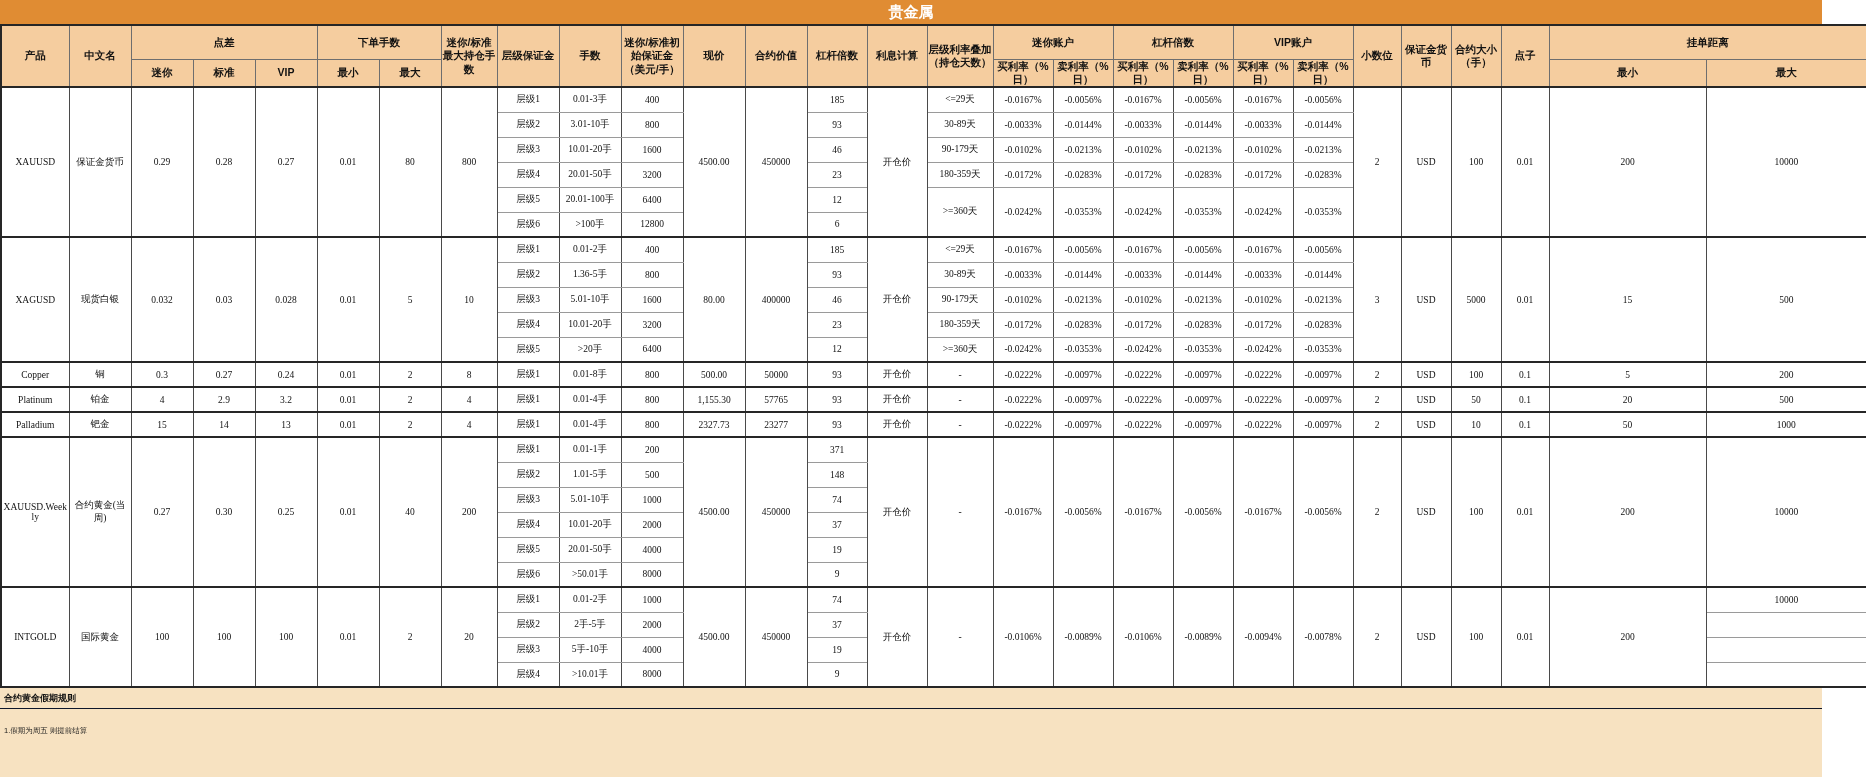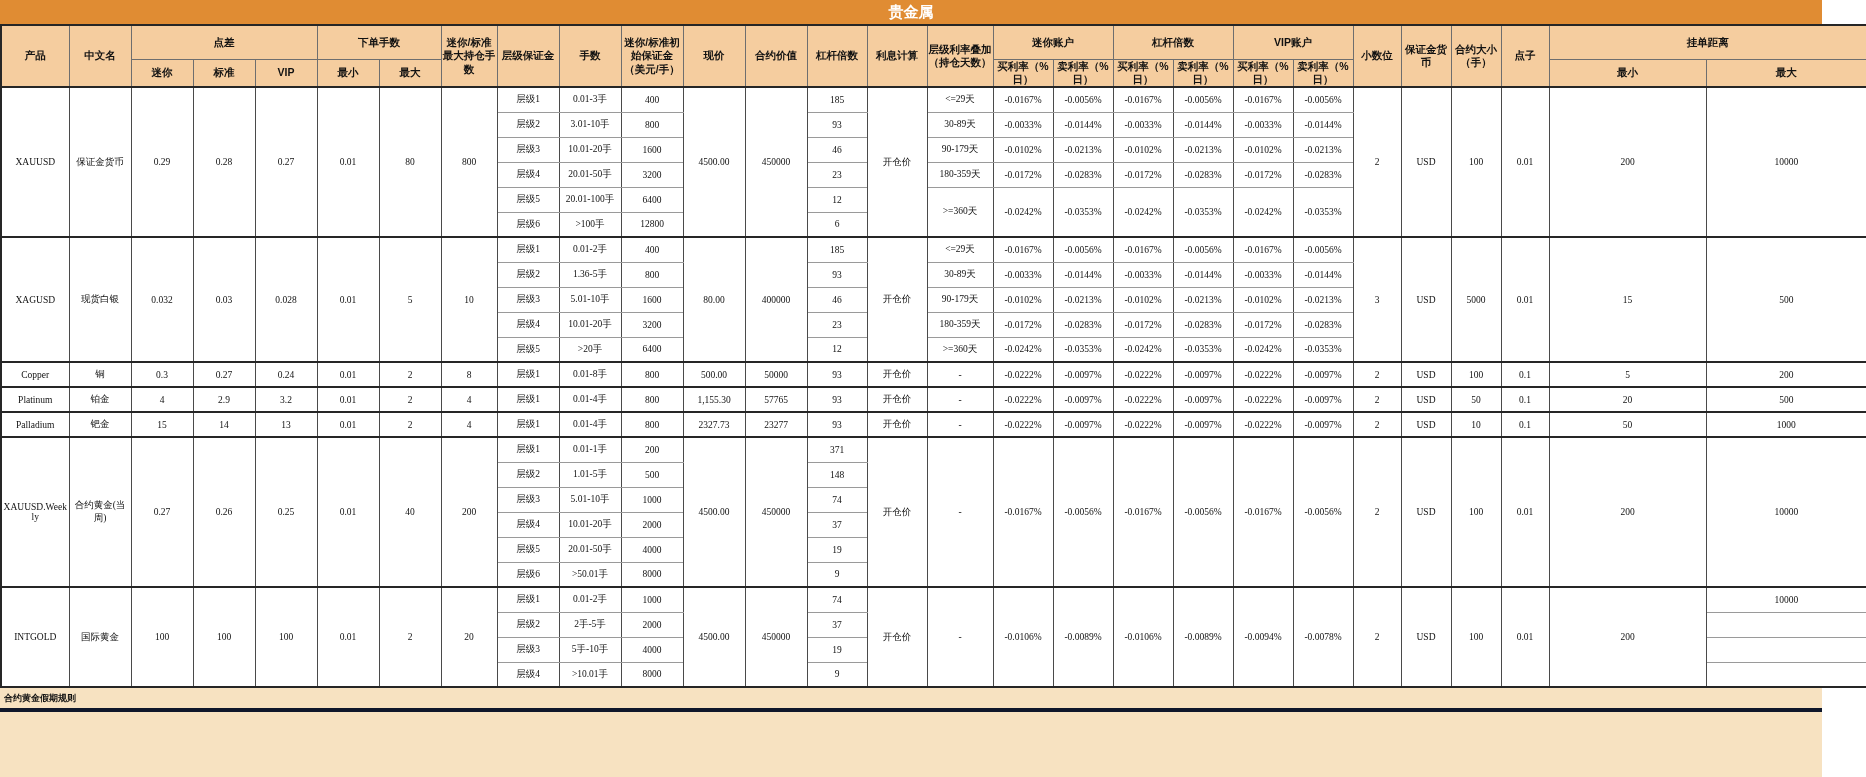--- a/index.html
+++ b/index.html
@@ -49,21 +49,21 @@
     border-right: 1px solid #4a4a4a;
     border-top: 1px solid #9a9a9a;
     border-bottom: 1px solid #9a9a9a;
     word-break: break-all;
   }
   tbody tr { height: 25px; }
   tbody tr.pstart td { border-top: 2px solid #262626; }
   .band {
     height: 20px;
     background: #F7E2C1;
-    border-bottom: 4px solid #0f172a;
+    border-bottom: 1px solid #0f172a;
     font-size: 9px;
     font-weight: bold;
     line-height: 21px;
     padding-left: 4px;
     font-family: "Liberation Sans", "DejaVu Sans", sans-serif;
   }
   .notes {
     height: 69px;
     background: #F7E2C1;
     padding: 17px 0 0 4px;
@@ -412,21 +412,21 @@
           <td>USD</td>
           <td>10</td>
           <td>0.1</td>
           <td>50</td>
           <td>1000</td>
         </tr>
         <tr class="pstart">
           <td rowspan="6">XAUUSD.Weekly</td>
           <td rowspan="6">合约黄金(当周)</td>
           <td rowspan="6">0.27</td>
-          <td rowspan="6">0.26</td>
+          <td rowspan="6">0.30</td>
           <td rowspan="6">0.25</td>
           <td rowspan="6">0.01</td>
           <td rowspan="6">40</td>
           <td rowspan="6">200</td>
           <td>层级1</td>
           <td>0.01-1手</td>
           <td>200</td>
           <td rowspan="6">4500.00</td>
           <td rowspan="6">450000</td>
           <td>371</td>
@@ -525,15 +525,16 @@
           <td>8000</td>
           <td>9</td>
           <td></td>
         </tr>
       </tbody>
   </table>
 
   <div class="band">合约黄金假期规则</div>
 
   <div class="notes">
+    <div>1.假期为周五 则提前结算</div>
   </div>
 
 </div>
 
 </body></html>

